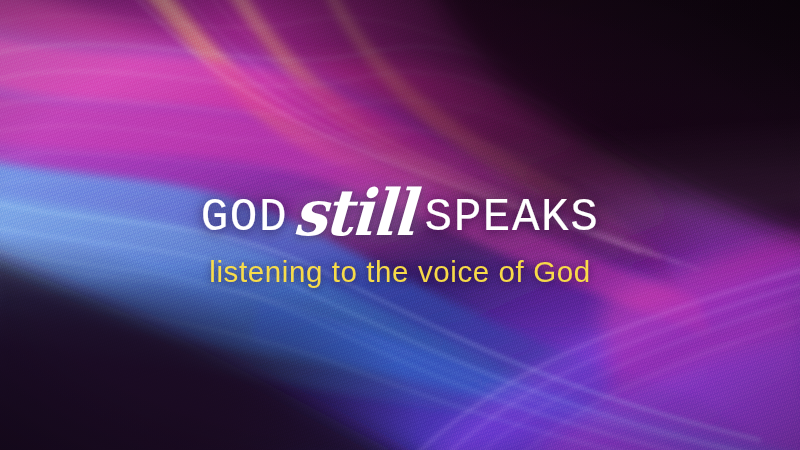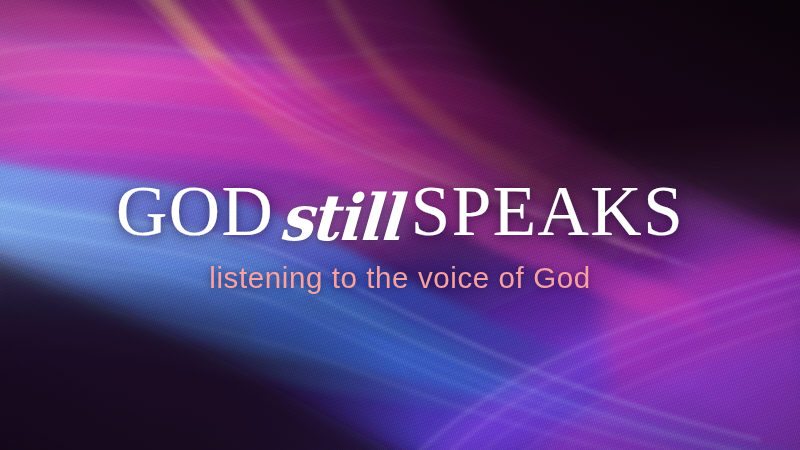--- a/index.html
+++ b/index.html
@@ -102,22 +102,22 @@
     margin: 0;
     line-height: 1;
     white-space: nowrap;
     color: #ffffff;
     text-shadow:
       0 0 22px rgba(40,10,60,0.55),
       0 2px 10px rgba(20,5,40,0.5);
   }
 
   .word-serif {
-    font-family: Liberation Serif, serif;
-    font-size: 71px;
+    font-family: Liberation Mono, monospace;
+    font-size: 46px;
     letter-spacing: 1.5px;
     font-weight: 400;
     vertical-align: baseline;
     
     -webkit-text-stroke: 0.18px #ffffff;
   }
 
   .word-script {
     font-family: "DejaVu Serif", "Liberation Serif", serif;
     font-style: italic;
@@ -133,21 +133,21 @@
       0 0 16px rgba(255,255,255,0.25),
       0 2px 9px rgba(20,5,40,0.55);
   }
 
   #subtitle {
     margin: 14px 0 0 0;
     font-family: "Liberation Sans", "DejaVu Sans", sans-serif;
     font-size: 29.5px;
     font-weight: 300;
     letter-spacing: 0.6px;
-    color: #fca5a5;
+    color: #fde047;
     white-space: nowrap;
     text-shadow: 0 1px 8px rgba(25,8,45,0.6);
     opacity: 0.97;
   }
 </style>
 </head>
 <body>
 
 <div id="stage">
 

